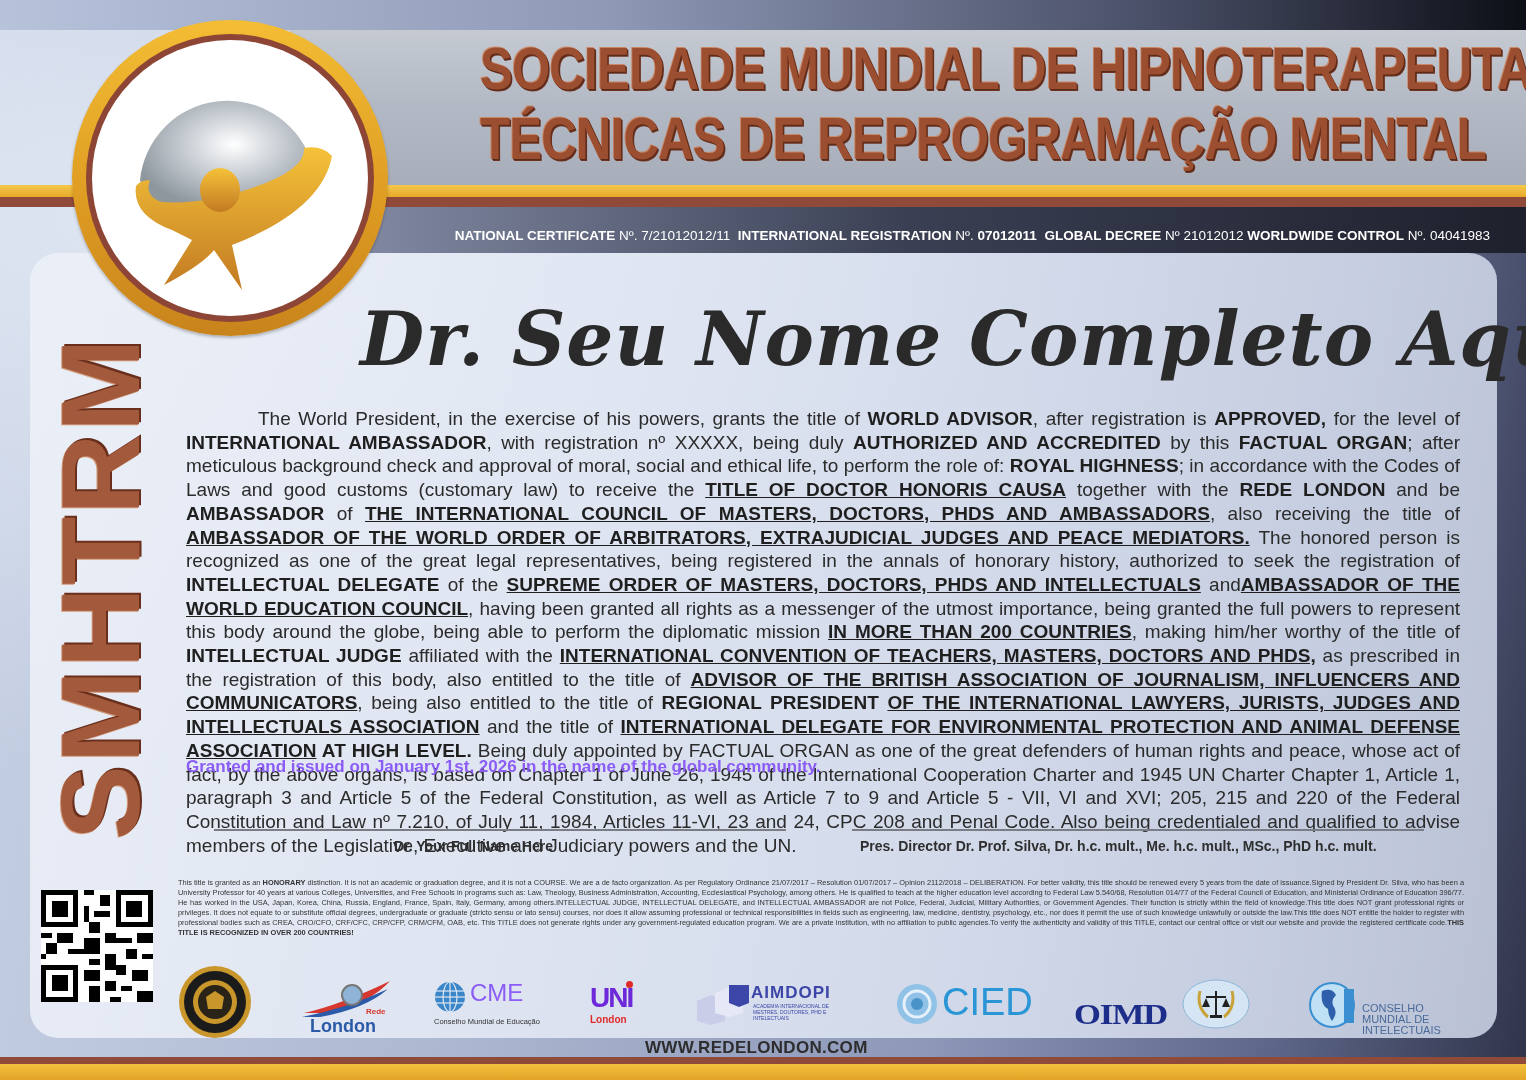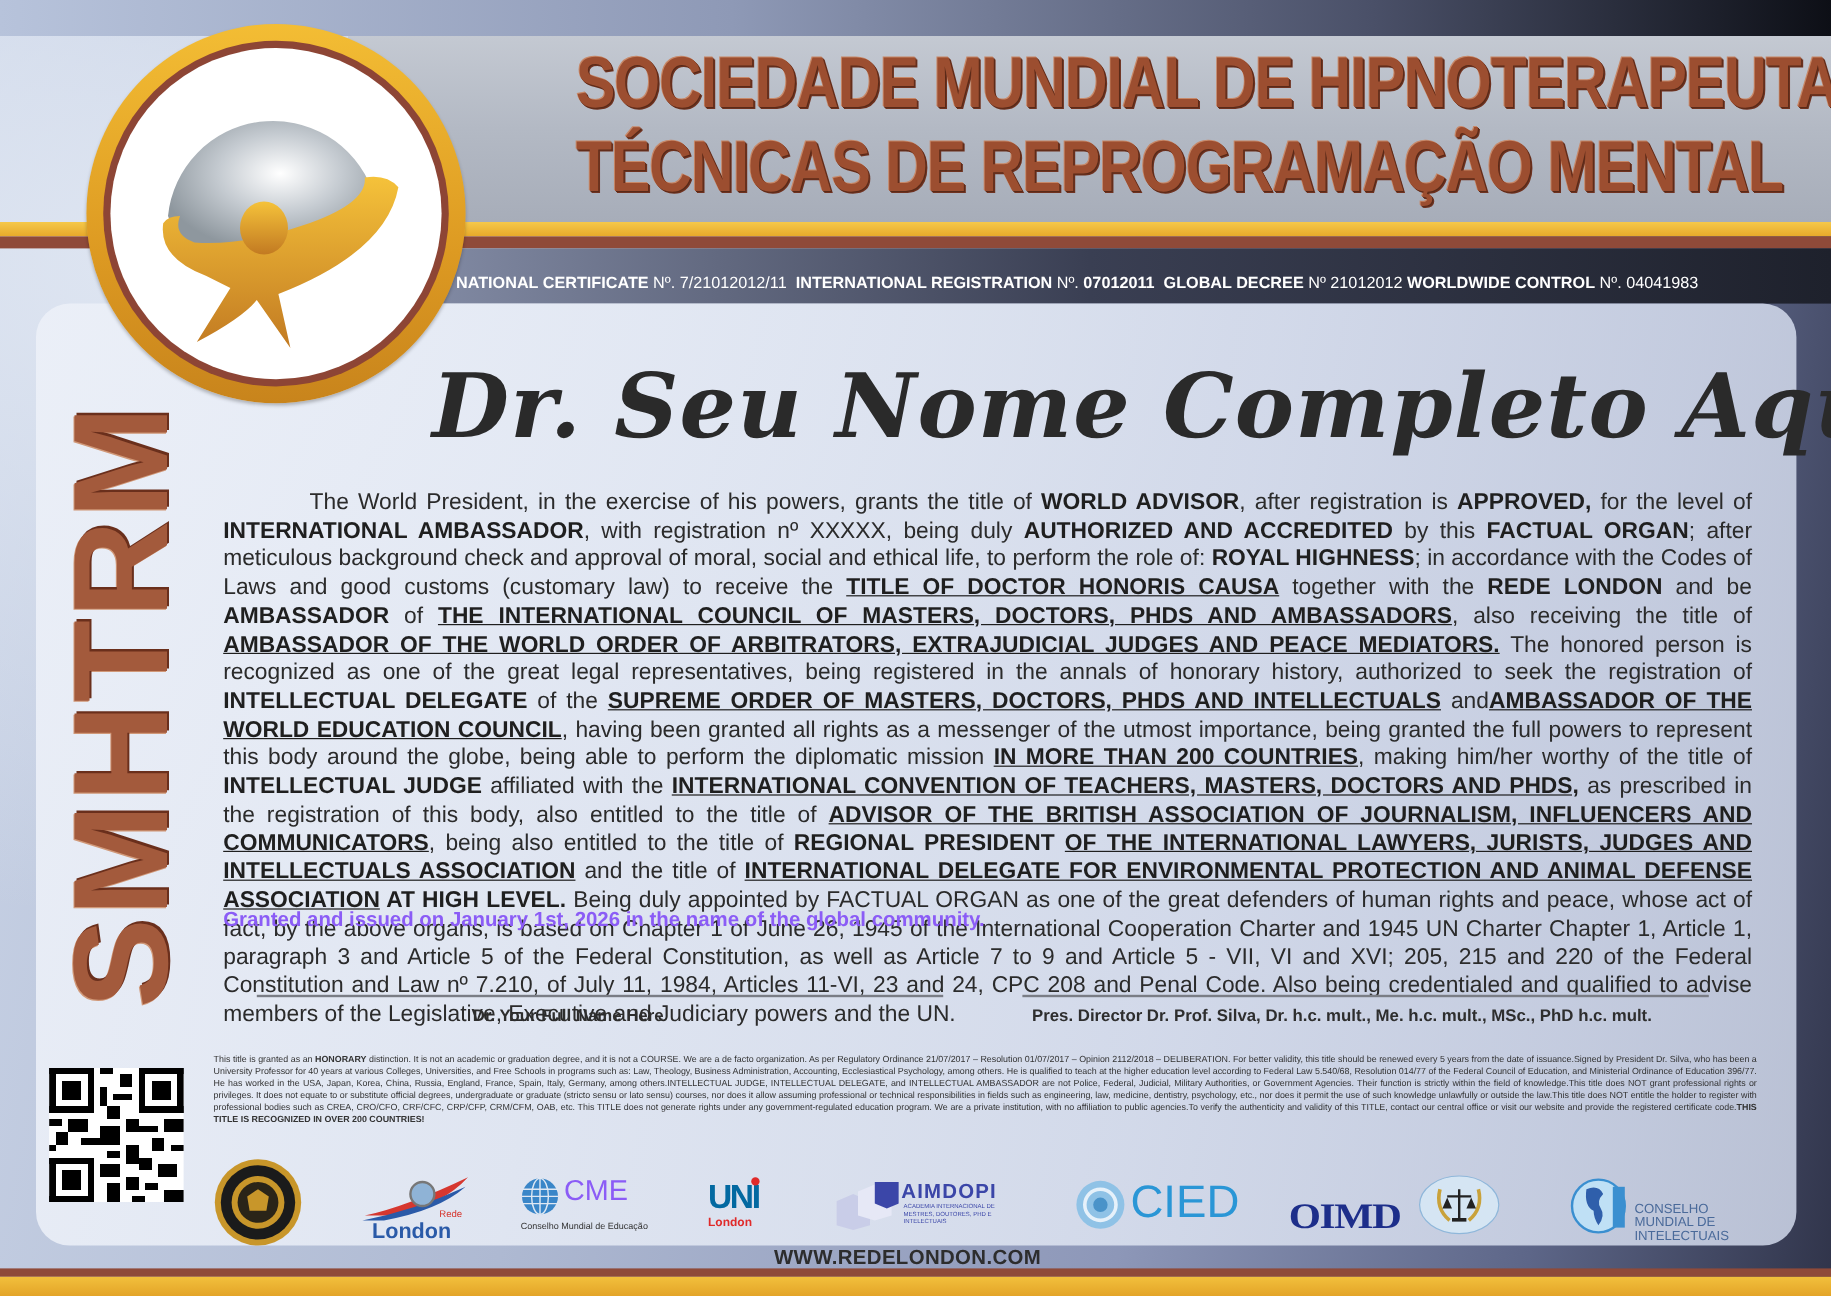--- a/index.html
+++ b/index.html
@@ -42,21 +42,21 @@
     color: #9c4e30;
     letter-spacing: -1px;
     transform: scaleX(0.82);
     transform-origin: center top;
     text-shadow: 1px 1px 0 #5a2a18, 2px 2px 0 #6e3220, -1px -1px 0 #c78868;
     white-space: nowrap;
   }
   .reg-line {
     position: absolute; left: 380px; top: 228px; width: 1110px;
     color: #ffffff; font-size: 13.5px; white-space: nowrap;
-    text-align: left;
+    text-align: right;
   }
   .reg-line b { font-weight: bold; }
   
   .logo-ring {
     position: absolute; left: 72px; top: 20px; width: 316px; height: 316px;
     border-radius: 50%;
     background: linear-gradient(180deg, #f3bd34 0%, #dd9a22 60%, #c8841c 100%);
     box-shadow: 0 2px 3px rgba(0,0,0,0.25);
   }
   .logo-inner-red {
@@ -253,41 +253,41 @@
       <path d="M28 32 L37 26 L46 32 L44 44 L30 44 Z" fill="#c8962a"></path>
     </svg>
   </div>
 
   <div class="logo-item" style="left:130px;top:14px;width:95px;height:60px;">
     <svg width="95" height="40" viewBox="0 0 95 40">
       <path d="M4 34 Q40 26 90 2 Q70 24 30 34 Z" fill="#d6372f"></path>
       <path d="M2 38 Q45 30 88 10 Q65 30 20 38 Z" fill="#2a5aa8"></path>
       <circle cx="52" cy="16" r="10" fill="#8fb3d6" stroke="#777" stroke-width="2"></circle>
     </svg>
-    <div style="position:absolute;left:66px;top:28px;font-size:8px;font-weight:normal;color:#d6372f;">Rede</div>
+    <div style="position:absolute;left:66px;top:28px;font-size:8px;font-weight:bold;color:#d6372f;">Rede</div>
     <div style="position:absolute;left:10px;top:37px;font-size:18px;font-weight:bold;color:#2a5aa8;">London</div>
   </div>
 
   <div class="logo-item" style="left:264px;top:16px;width:118px;">
     <svg width="32" height="32" viewBox="0 0 32 32" style="position:absolute;left:0;top:0;">
       <circle cx="16" cy="16" r="15" fill="#3a86c8"></circle>
       <g stroke="#dfe8f3" stroke-width="1.2" fill="none">
         <line x1="1" y1="10" x2="31" y2="10"></line>
           <line x1="1" y1="16" x2="31" y2="16"></line>
           <line x1="1" y1="22" x2="31" y2="22"></line>
         <ellipse cx="16" cy="16" rx="7" ry="15"></ellipse>
           <line x1="16" y1="1" x2="16" y2="31"></line>
       </g>
     </svg>
     <div style="position:absolute;left:36px;top:-2px;font-size:24px;font-weight:normal;color:#8b5cf6;">CME</div>
     <div style="position:absolute;left:0;top:36px;font-size:7.5px;color:#333;white-space:nowrap;">Conselho Mundial de Educação</div>
   </div>
 
   <div class="logo-item" style="left:420px;top:18px;width:55px;">
-    <div style="font-size:28px;font-weight:bold;color:#0369a1;letter-spacing:-2px;line-height:30px;">UNI</div>
+    <div style="font-size:28px;font-weight:bold;color:#6d28d9;letter-spacing:-2px;line-height:30px;">UNI</div>
     <div style="position:absolute;left:36px;top:-2px;width:7px;height:7px;border-radius:50%;background:#e02a2a;"></div>
     <div style="font-size:10px;font-weight:bold;color:#e02a2a;margin-top:1px;">London</div>
   </div>
 
   <div class="logo-item" style="left:527px;top:20px;width:180px;">
     <svg width="52" height="40" viewBox="0 0 52 40" style="position:absolute;left:0;top:0;">
       <polygon points="0,16 14,10 28,16 28,36 14,40 0,36" fill="#c9cde8"></polygon>
       <polygon points="18,8 32,2 46,8 46,28 32,32 18,28" fill="#e6e8f6"></polygon>
       <polygon points="32,0 52,0 52,18 42,22 32,18" fill="#3b46a8"></polygon>
     </svg>

